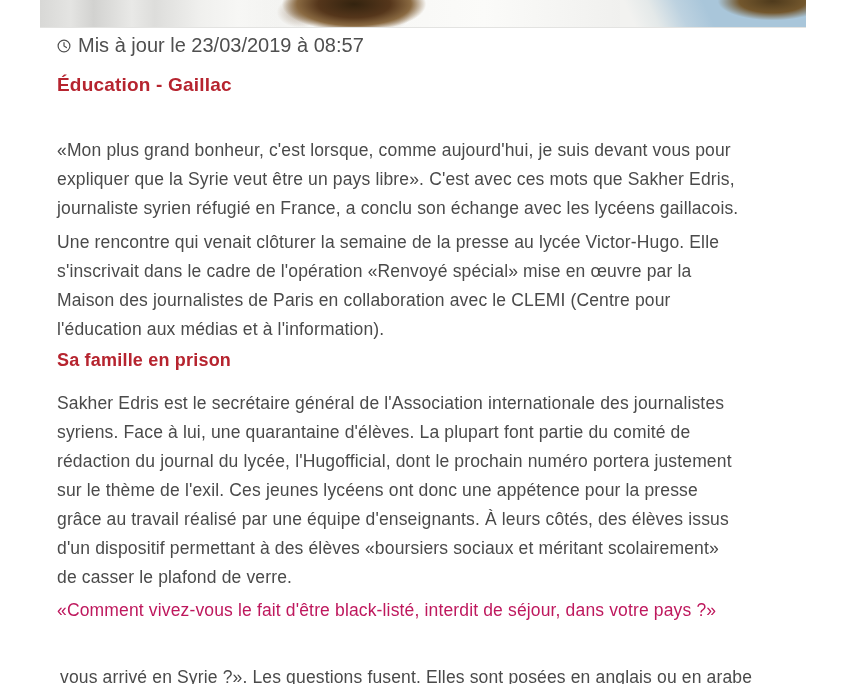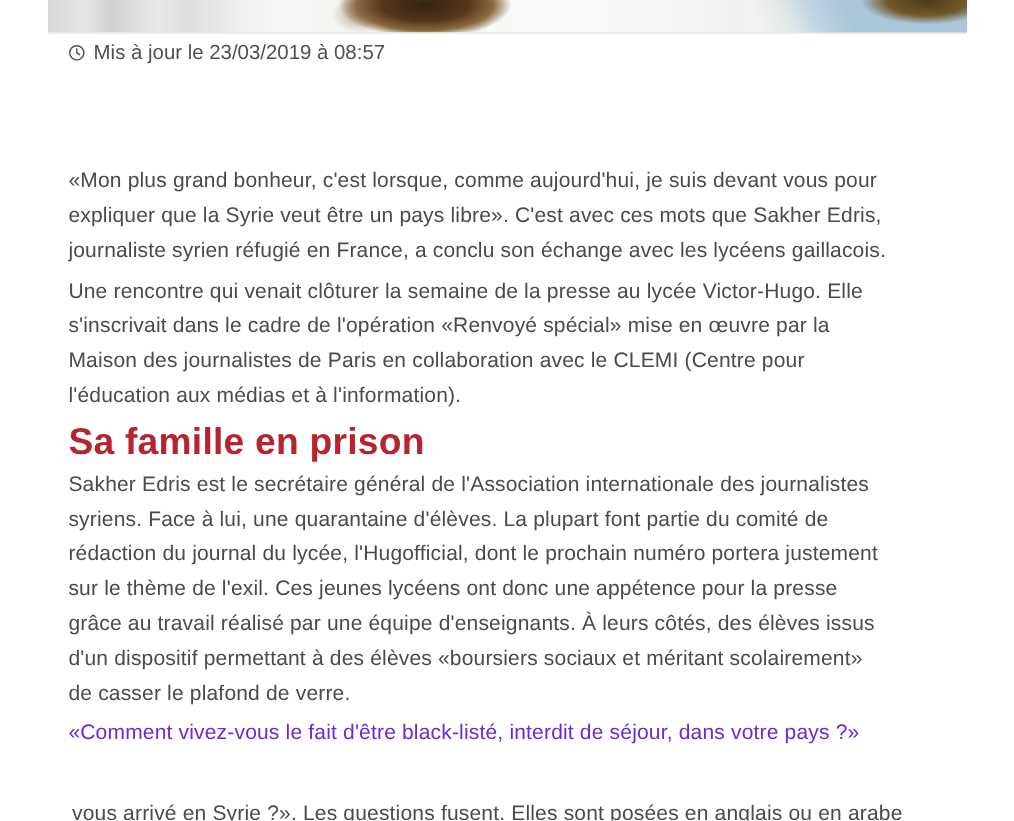--- a/index.html
+++ b/index.html
@@ -34,52 +34,52 @@
     position:absolute; right:0; top:0; width:186px; height:28px;
     background:
       radial-gradient(ellipse 74px 26px at 82% 4%, #4e3a1c 0%, #73572d 45%, rgba(115,87,45,0) 74%),
       linear-gradient(245deg, #a9c6da 52%, #bdd2e0 66%, #e4e9e9 80%, #f2f2f0 92%);
   }
 
   
   .byline {
     position:absolute; left:57px; top:34px;
     display:flex; align-items:center; gap:7px;
-    color:#4f4f4f; font-size:17px;
+    color:#4f4f4f; font-size:20px;
   }
   .byline svg { display:block; }
 
   
   .category {
     position:absolute; left:57px; top:74px;
     color:#b6242f; font-size:19px; font-weight:bold;
     letter-spacing:0.2px; text-decoration:none; cursor:pointer;
   }
 
   
   .para {
     position:absolute; left:57px; width:737px;
     color:#4a4a4a; font-size:17.5px; line-height:29px;
     letter-spacing:0.15px; white-space:pre-line;
   }
   .p1 { top:136px; }
   .p2 { top:228px; }
   .h2 {
     position:absolute; left:57px; top:350px;
-    color:#b6242f; font-size:31px; font-weight:bold; letter-spacing:0.2px;
+    color:#b6242f; font-size:18px; font-weight:bold; letter-spacing:0.2px;
   }
   .p3 { top:389px; }
 
   
   .clip-a {
     position:absolute; left:57px; top:596px; width:760px; height:25px;
     overflow:hidden;
   }
   .clip-a .t {
-    color:#6d28d9; font-size:17.5px; line-height:29px; letter-spacing:0.15px;
+    color:#be185d; font-size:17.5px; line-height:29px; letter-spacing:0.15px;
     white-space:nowrap;
   }
   
   .clip-b {
     position:absolute; left:60px; top:663px; width:760px; height:21px;
     overflow:hidden;
   }
   .clip-b .t {
     color:#4a4a4a; font-size:17.5px; line-height:29px; letter-spacing:0.15px;
     white-space:nowrap;
@@ -97,20 +97,21 @@
   <div class="byline">
     <span>
       <svg width="14" height="14" viewBox="0 0 14 14">
         <circle cx="7" cy="7" r="5.9" fill="none" stroke="#4f4f4f" stroke-width="1.2"></circle>
         <path d="M7 3.6 V7 L9.4 8.6" fill="none" stroke="#4f4f4f" stroke-width="1.2" stroke-linecap="round"></path>
       </svg>
     </span>
     <span>Mis à jour le 23/03/2019 à 08:57</span>
   </div>
 
+  <a class="category">Éducation - Gaillac</a>
 
   <p class="para p2">Une rencontre qui venait clôturer la semaine de la presse au lycée Victor-Hugo. Elle
 s'inscrivait dans le cadre de l'opération «Renvoyé spécial» mise en œuvre par la
 Maison des journalistes de Paris en collaboration avec le CLEMI (Centre pour
 l'éducation aux médias et à l'information).</p>
   <p class="para p1">«Mon plus grand bonheur, c'est lorsque, comme aujourd'hui, je suis devant vous pour
 expliquer que la Syrie veut être un pays libre». C'est avec ces mots que Sakher Edris,
 journaliste syrien réfugié en France, a conclu son échange avec les lycéens gaillacois.</p>
 
   <h2 class="h2">Sa famille en prison</h2>

